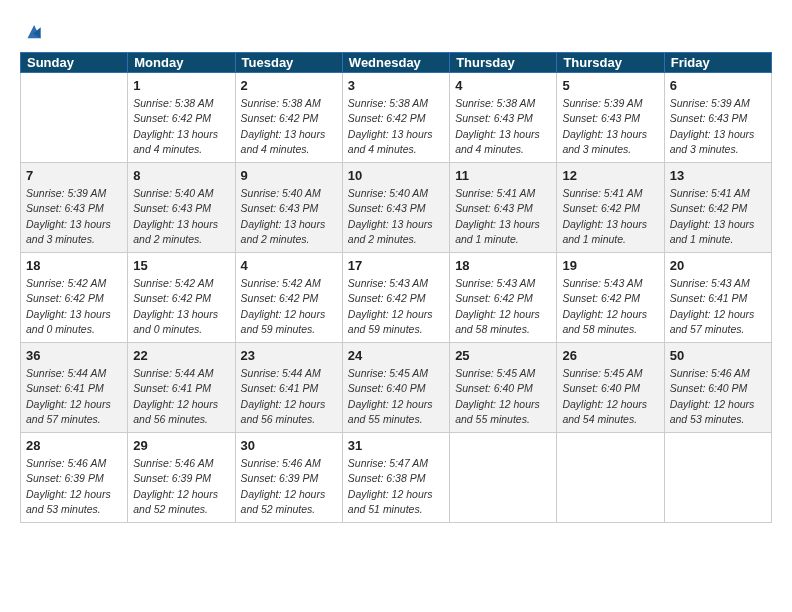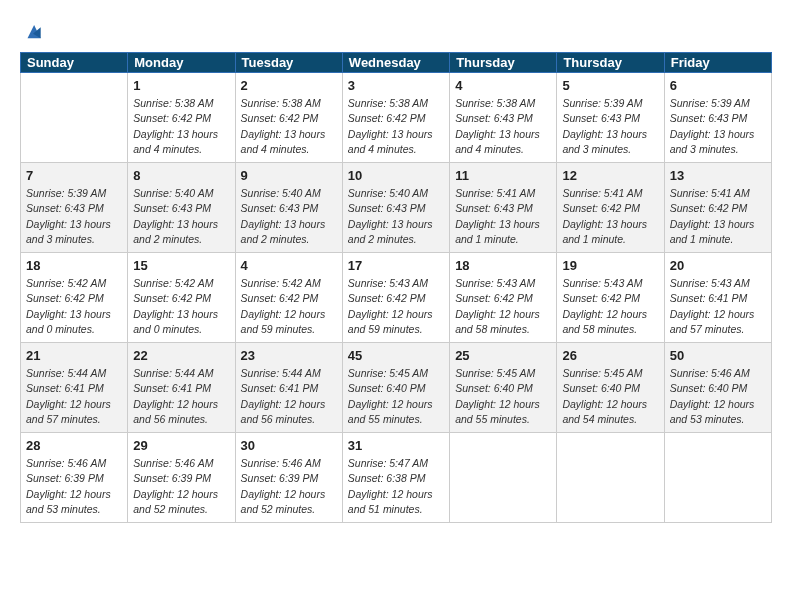--- a/index.html
+++ b/index.html
@@ -199,33 +199,33 @@
           <span class="day-number">19</span>
           <div class="day-info">Sunrise: 5:43 AM<br>Sunset: 6:42 PM<br>Daylight: 12 hours and 58 minutes.</div>
         </td>
         <td>
           <span class="day-number">20</span>
           <div class="day-info">Sunrise: 5:43 AM<br>Sunset: 6:41 PM<br>Daylight: 12 hours and 57 minutes.</div>
         </td>
       </tr>
       <tr>
         <td>
-          <span class="day-number">21</span>
+          <span class="day-number">36</span>
           <div class="day-info">Sunrise: 5:44 AM<br>Sunset: 6:41 PM<br>Daylight: 12 hours and 57 minutes.</div>
         </td>
         <td>
           <span class="day-number">22</span>
           <div class="day-info">Sunrise: 5:44 AM<br>Sunset: 6:41 PM<br>Daylight: 12 hours and 56 minutes.</div>
         </td>
         <td>
           <span class="day-number">23</span>
           <div class="day-info">Sunrise: 5:44 AM<br>Sunset: 6:41 PM<br>Daylight: 12 hours and 56 minutes.</div>
         </td>
         <td>
-          <span class="day-number">45</span>
+          <span class="day-number">24</span>
           <div class="day-info">Sunrise: 5:45 AM<br>Sunset: 6:40 PM<br>Daylight: 12 hours and 55 minutes.</div>
         </td>
         <td>
           <span class="day-number">25</span>
           <div class="day-info">Sunrise: 5:45 AM<br>Sunset: 6:40 PM<br>Daylight: 12 hours and 55 minutes.</div>
         </td>
         <td>
           <span class="day-number">26</span>
           <div class="day-info">Sunrise: 5:45 AM<br>Sunset: 6:40 PM<br>Daylight: 12 hours and 54 minutes.</div>
         </td>

